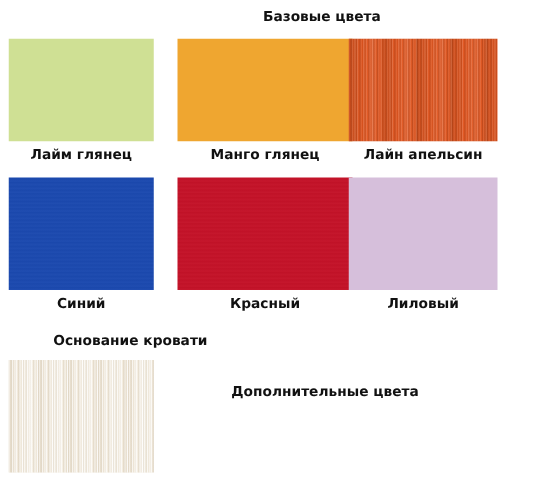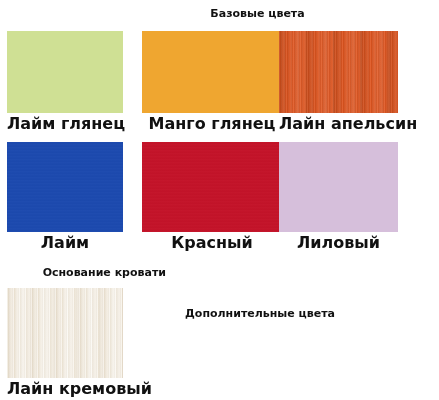--- a/index.html
+++ b/index.html
@@ -27,21 +27,21 @@
 
   .swatch-cell{position:absolute;}
   .swatch{
     width:100%;
     display:block;
     box-sizing:border-box;
   }
   .swatch-label{
     display:block;
     margin-top:4px;
-    font-size:16px;
+    font-size:11px;
     font-weight:bold;
     color:#111111;
     text-align:center;
     white-space:nowrap;
     line-height:13px;
   }
 
   
   .col-1{left:7px;   width:116px;}
   .col-2{left:142px; width:140px;}
@@ -121,33 +121,32 @@
     <span class="swatch-label">Манго глянец</span>
   </div>
 
   <div class="swatch-cell col-3 row-1">
     <span class="swatch tex-orange" style="background-color: rgb(224, 85, 31);"></span>
     <span class="swatch-label">Лайн апельсин</span>
   </div>
 
   <div class="swatch-cell col-1 row-2">
     <span class="swatch tex-flat-blue" style="background-color: rgb(27, 73, 175);"></span>
-    <span class="swatch-label">Лайм</span>
+    <span class="swatch-label">Синий</span>
   </div>
 
   <div class="swatch-cell col-2 row-2">
     <span class="swatch tex-flat-red" style="background-color: rgb(196, 18, 40);"></span>
     <span class="swatch-label">Красный</span>
   </div>
 
   <div class="swatch-cell col-3 row-2">
     <span class="swatch" style="background-color: rgb(214, 191, 219);"></span>
     <span class="swatch-label">Лиловый</span>
   </div>
 
   <div class="swatch-cell col-1 row-3">
     <span class="swatch tex-cream" style="background-color: rgb(242, 234, 220);"></span>
-    <span class="swatch-label">Лайн кремовый</span>
   </div>
 
 
 
 </div>
 
 </body></html>

